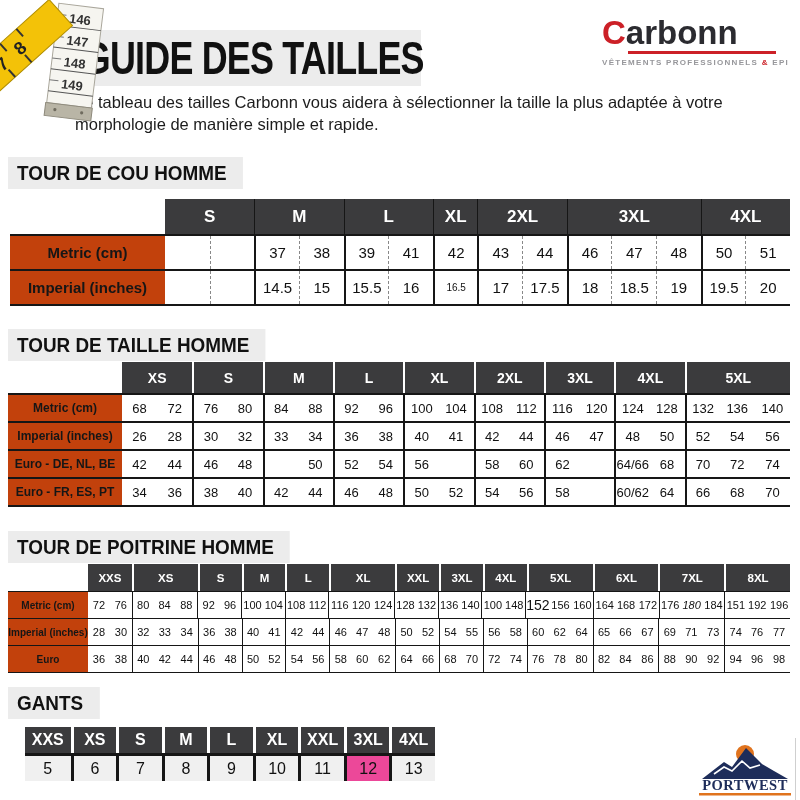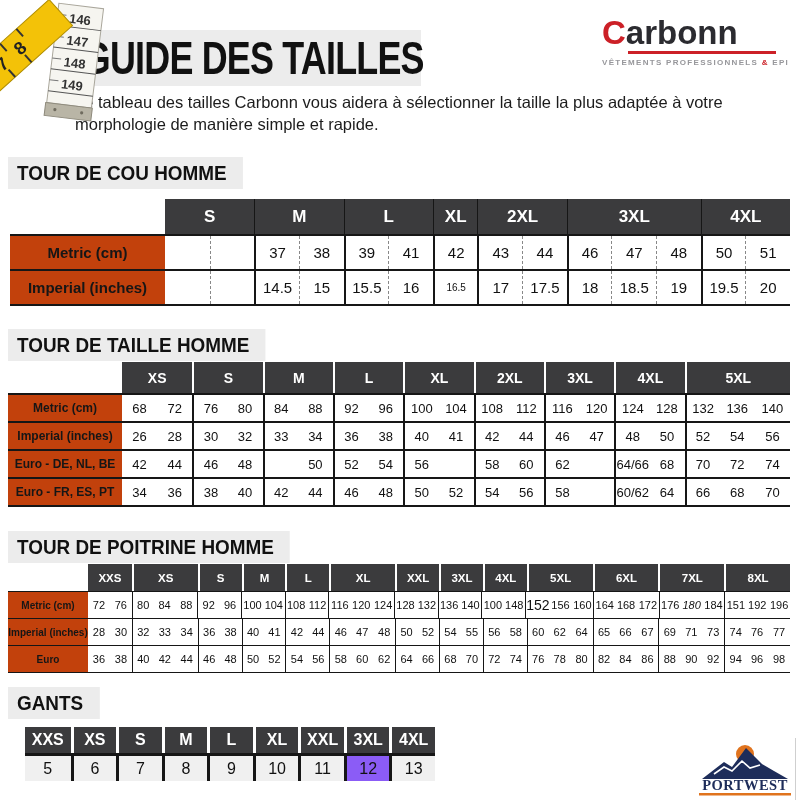--- a/index.html
+++ b/index.html
@@ -381,21 +381,21 @@
         <div class="hcell" style="grid-column: span 1; height: 26px; font-size: 16px; border-left: 3px solid rgb(255, 255, 255);">4XL</div>
       </div>
       <div class="trow" style="grid-template-columns: repeat(9, 1fr); border-top: 3px solid rgb(22, 22, 22);">
         <div class="vcell" style="height: 25px; font-size: 16px; background: rgb(240, 240, 240);">5</div>
         <div class="vcell" style="height: 25px; font-size: 16px; background: rgb(240, 240, 240); border-left: 3px solid rgb(22, 22, 22);">6</div>
         <div class="vcell" style="height: 25px; font-size: 16px; background: rgb(240, 240, 240); border-left: 3px solid rgb(22, 22, 22);">7</div>
         <div class="vcell" style="height: 25px; font-size: 16px; background: rgb(240, 240, 240); border-left: 3px solid rgb(22, 22, 22);">8</div>
         <div class="vcell" style="height: 25px; font-size: 16px; background: rgb(240, 240, 240); border-left: 3px solid rgb(22, 22, 22);">9</div>
         <div class="vcell" style="height: 25px; font-size: 16px; background: rgb(240, 240, 240); border-left: 3px solid rgb(22, 22, 22);">10</div>
         <div class="vcell" style="height: 25px; font-size: 16px; background: rgb(240, 240, 240); border-left: 3px solid rgb(22, 22, 22);">11</div>
-        <div class="vcell" style="height: 25px; font-size: 16px; background: #8b5cf6; border-left: 3px solid rgb(22, 22, 22);">12</div>
+        <div class="vcell" style="height: 25px; font-size: 16px; background: #ec4899; border-left: 3px solid rgb(22, 22, 22);">12</div>
         <div class="vcell" style="height: 25px; font-size: 16px; background: rgb(240, 240, 240); border-left: 3px solid rgb(22, 22, 22);">13</div>
       </div>
     </div>
 
   <svg class="portwest" width="98" height="62" viewBox="0 0 98 62">
     <circle cx="49" cy="18" r="9" fill="#e0731d"></circle>
     <polygon points="6,43 28,26 36,31 50,12 66,28 78,35 92,43" fill="#1e2d5a"></polygon>
     <polyline points="18,38 28,31 36,35 46,25 54,32 64,29" fill="none" stroke="#ffffff" stroke-width="1.6"></polyline>
     <text x="49" y="54" text-anchor="middle" font-family="Liberation Serif, serif" font-size="14.5" font-weight="bold" fill="#1e2d5a" letter-spacing="0.5">PORTWEST</text>
     <rect x="3" y="57" width="92" height="2.5" fill="#e0731d"></rect>

